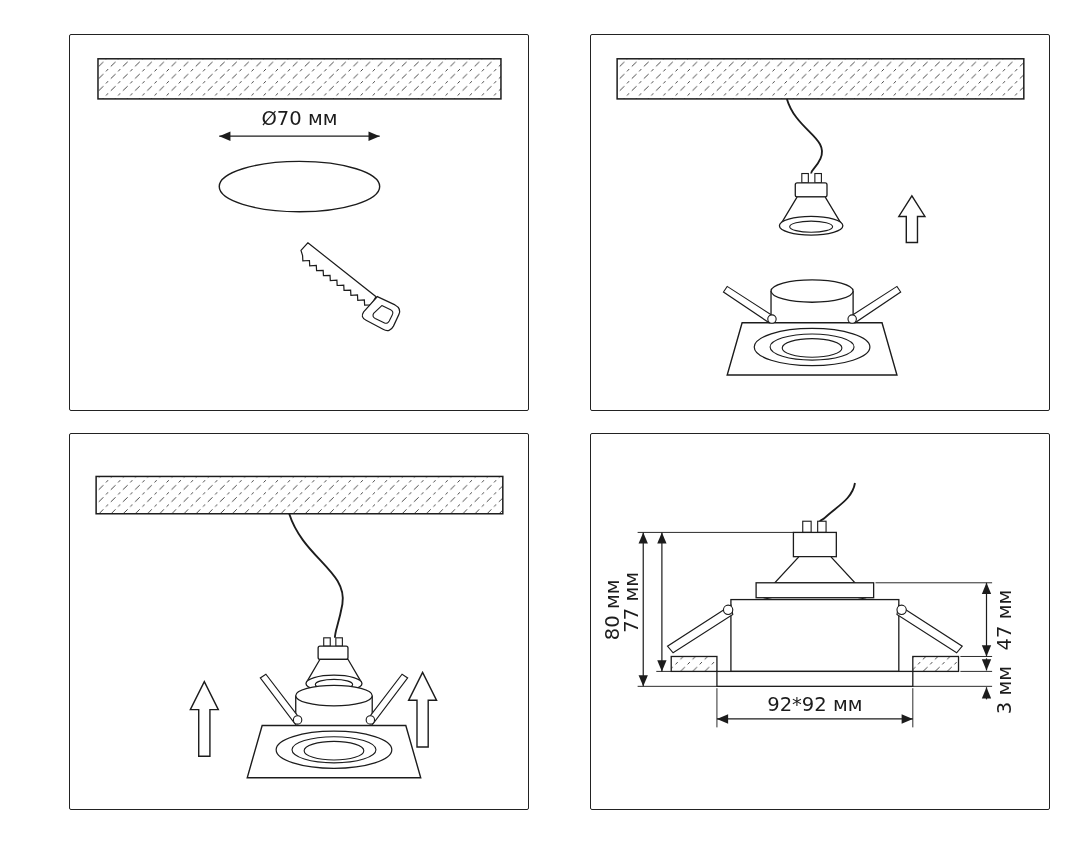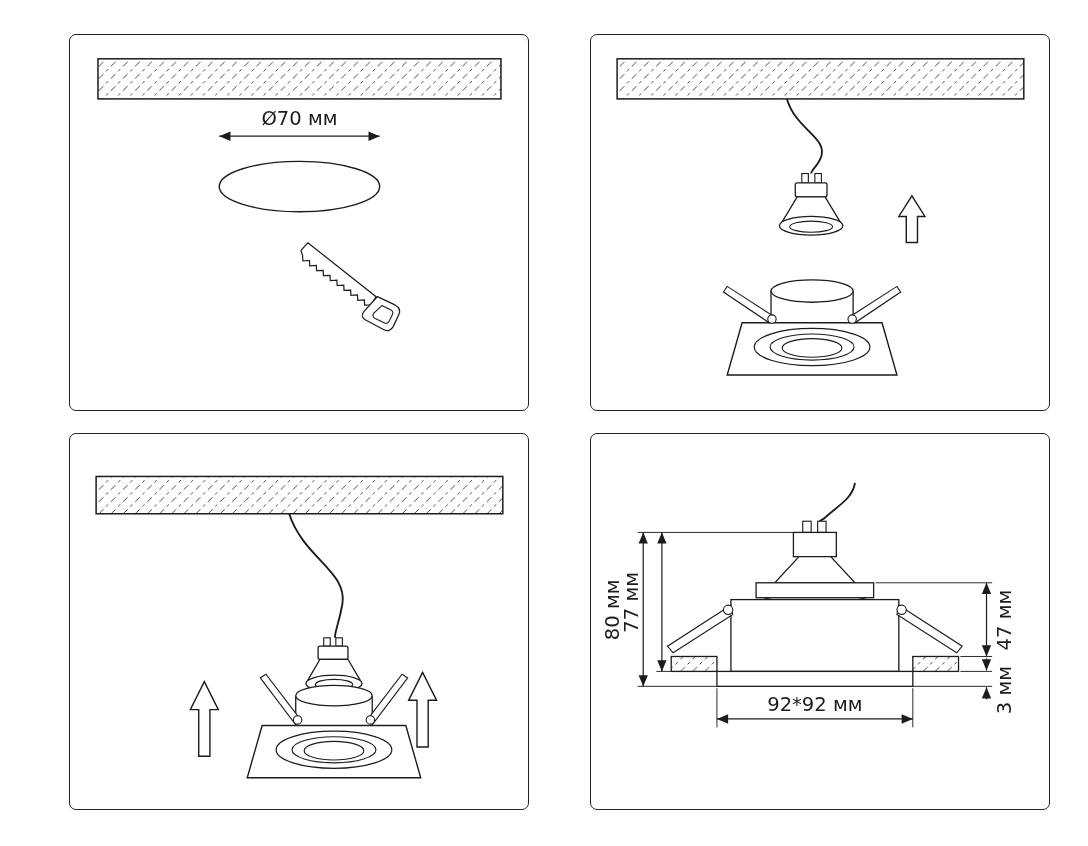--- a/index.html
+++ b/index.html
@@ -4,21 +4,21 @@
 <style>
   html,body{margin:0;padding:0;background:#ffffff;}
   body{font-family:"DejaVu Sans", sans-serif;}
   .page{
     width:1088px;height:846px;box-sizing:border-box;
     padding:34px 38px 36px 38px;background:#ffffff;
     display:grid;grid-template-columns:1fr 1fr;grid-template-rows:1fr 1fr;
     column-gap:30px;row-gap:22px;
   }
   .panel{
-    border:1.6px solid #222222;border-radius:7px;overflow:hidden;
+    border:1.6px solid #222222;border-radius:2px;overflow:hidden;
     background:#ffffff;position:relative;margin-left:31px;
   }
   .panel svg{display:block;width:100%;height:100%;}
   svg text{fill:#1c1c1c;font-family:"DejaVu Sans", sans-serif;font-size:21px;}
   .ln{stroke:#1c1c1c;fill:none;}
 </style>
 </head>
 <body>
 
 <div class="page">

